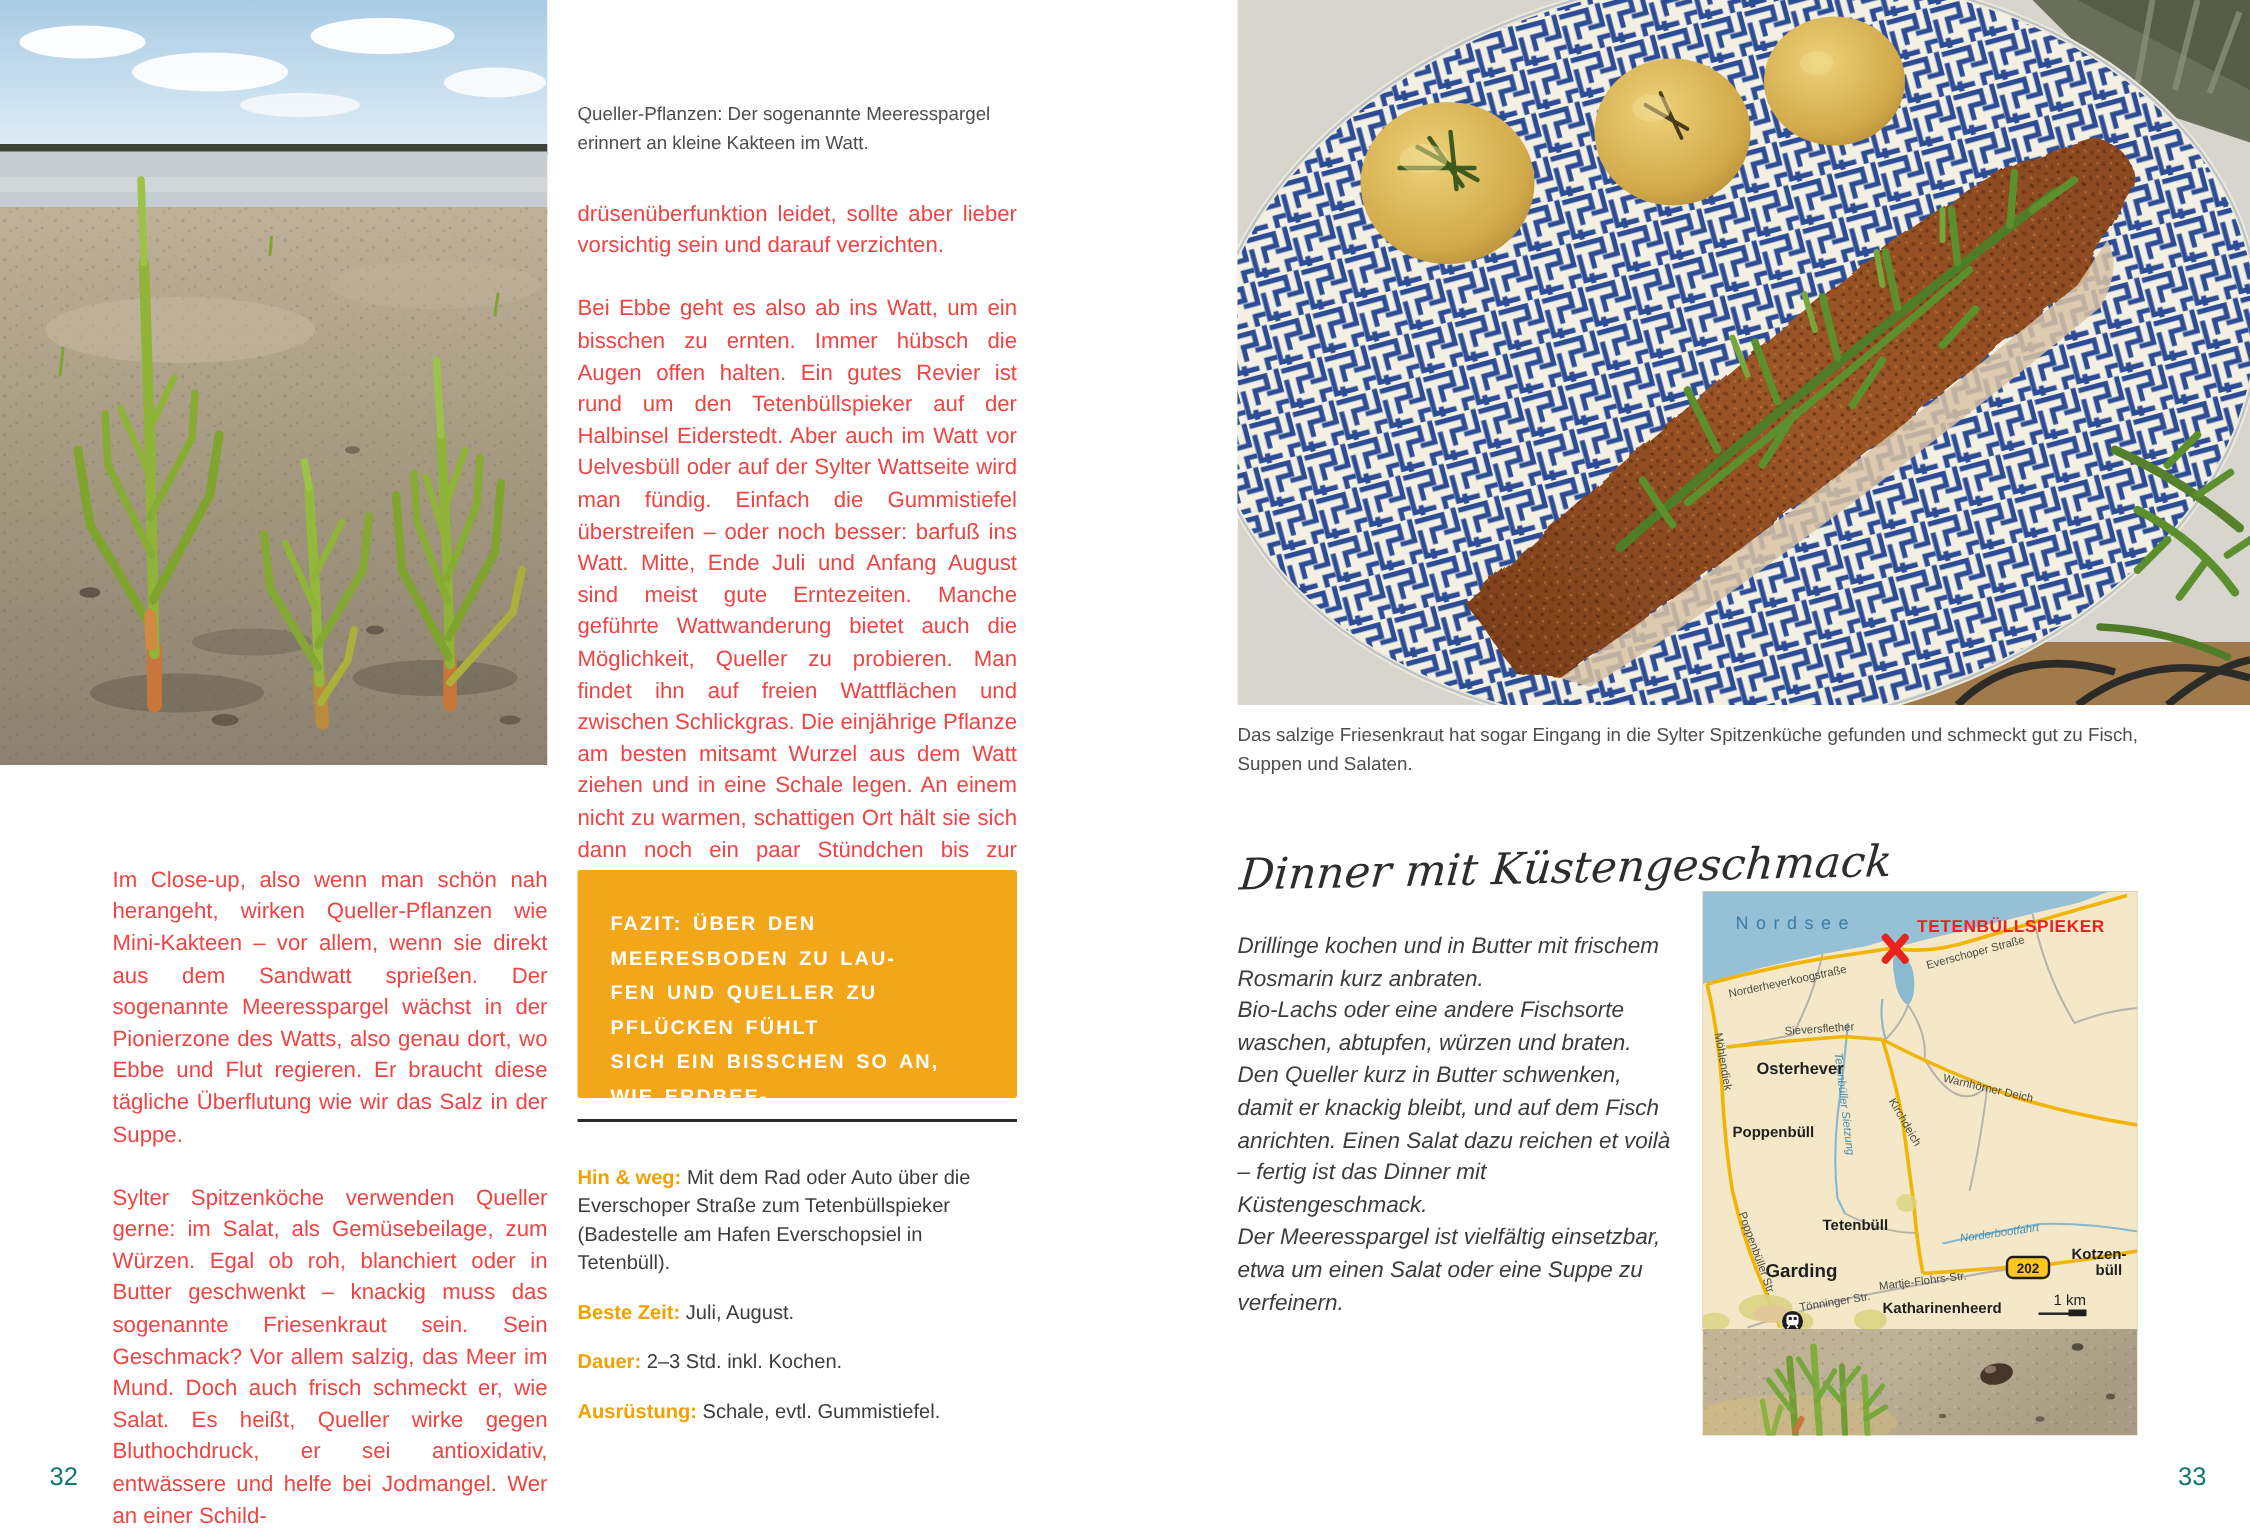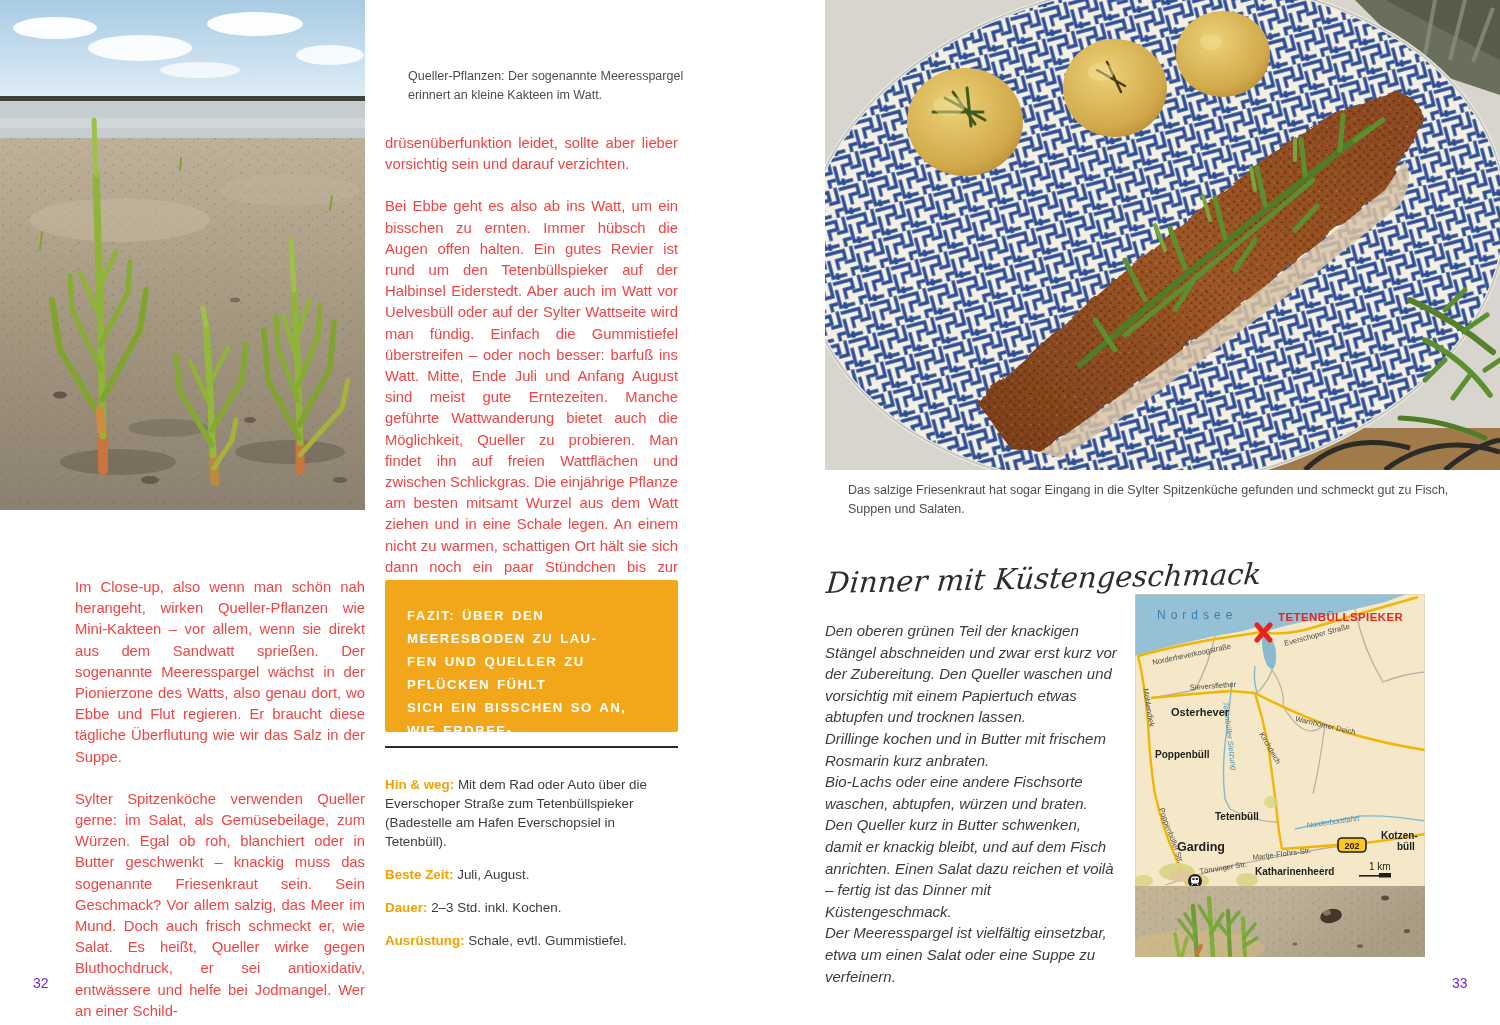--- a/index.html
+++ b/index.html
@@ -6,41 +6,41 @@
   body{
     width:1500px;height:1025px;position:relative;background:#ffffff;
     font-family:"Liberation Sans","DejaVu Sans",sans-serif;color:#3a3a3a;
     overflow:hidden;
   }
   .abs{position:absolute;}
   
   .photo{display:block;}
   
   .caption{
-    font-size:12.5px;line-height:1.5;color:#4d4d4d;margin-left:23px;
+    font-size:12.5px;line-height:1.5;color:#4d4d4d;
   }
   .bodycol{
     font-size:14.8px;line-height:21.2px;text-align:justify;color:#ef4444;
   }
   .bodycol p{margin:0 0 21px 0;}
   .fazit-box{
     background:#F2A71B;border-radius:2px;box-sizing:border-box;
     padding:24px 20px 20px 22px;
   }
   .fazit-text{
     color:#ffffff;font-weight:bold;font-size:13.2px;line-height:23px;
     letter-spacing:1.4px;word-spacing:2px;white-space:pre-line;
     font-family:"Liberation Sans","DejaVu Sans",sans-serif;
   }
   .rule{height:0;border-top:2px solid #2c2c2c;}
   .info{font-size:13.4px;line-height:19px;color:#3c3c3c;}
   .info .row{margin:14px 0 11px 0;}
   .info .lbl{color:#F0A202;font-weight:bold;}
   .info .lnk{border-bottom:1px solid #3c3c3c;}
-  .pagenum{font-size:14px;color:#6d28d9;}
+  .pagenum{font-size:17px;color:#0f766e;}
   
   .script-head{
     font-family:"DejaVu Serif","Liberation Serif",serif;
     font-style:italic;font-size:29px;color:#2d2d2d;
     transform:skewX(-6deg) rotate(-1.2deg);transform-origin:left bottom;
     letter-spacing:0px;
   }
   .recipe{
     font-size:15px;line-height:21.6px;font-style:italic;color:#3c3c3c;
   }
@@ -259,21 +259,20 @@
     <path d="M575 418 Q620 420 660 438" stroke="#4F7D27" stroke-width="5"></path>
   </g>
 </svg>
 </div>
 
 <div class="abs caption" style="left:825px;top:481px;width:612px;">Das salzige Friesenkraut hat sogar Eingang in die Sylter Spitzenküche gefunden und schmeckt gut zu Fisch, Suppen und Salaten.</div>
 
 <div class="abs script-head" style="left:825px;top:566px;">Dinner mit Küstengeschmack</div>
 
 <div class="abs recipe" style="left:825px;top:620px;width:292px;">
-  <p>Den oberen grünen Teil der knackigen Stängel abschneiden und zwar erst kurz vor der Zubereitung. Den Queller waschen und vorsichtig mit einem Papiertuch etwas abtupfen und trocknen lassen.</p>
   <p>Drillinge kochen und in Butter mit frischem Rosmarin kurz anbraten.</p>
   <p>Bio-Lachs oder eine andere Fischsorte waschen, abtupfen, würzen und braten. Den Queller kurz in Butter schwenken, damit er knackig bleibt, und auf dem Fisch anrichten. Einen Salat dazu reichen et voilà – fertig ist das Dinner mit Küstengeschmack.</p>
   <p>Der Meeresspargel ist vielfältig einsetzbar, etwa um einen Salat oder eine Suppe zu verfeinern.</p>
 </div>
 
 <div class="abs" style="left:1135px;top:594px;width:290px;height:379px;">
 <svg class="photo" width="290" height="293" viewBox="0 0 290 293">
   <rect width="290" height="293" fill="#F4E8C8"></rect>
 
   <path d="M0 0 L272 0 L250 8 L220 15 L180 25 L150 32 L135 36 L122 33 L108 37 L80 42 L40 51 L0 62 Z" fill="#96C0D6"></path>

